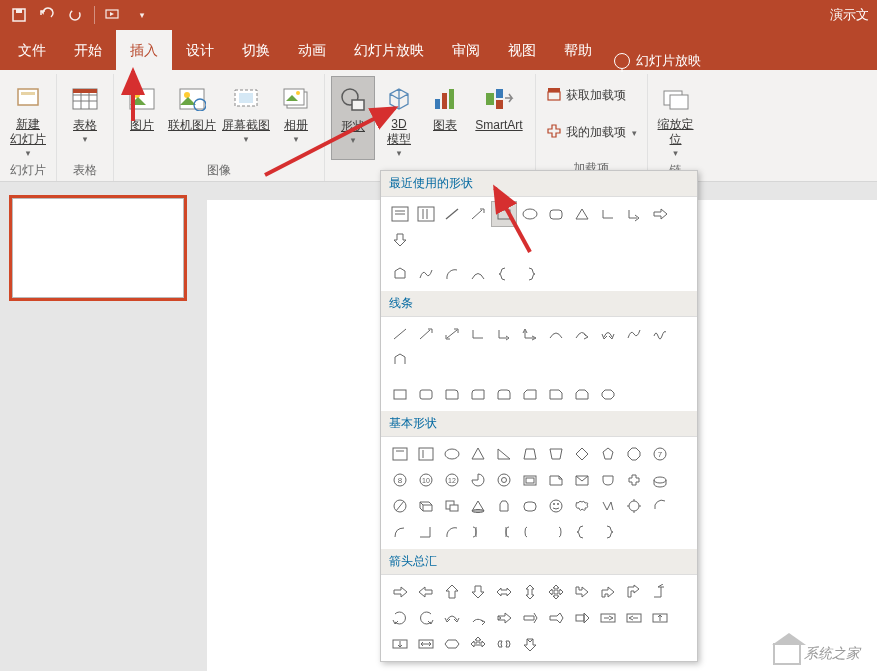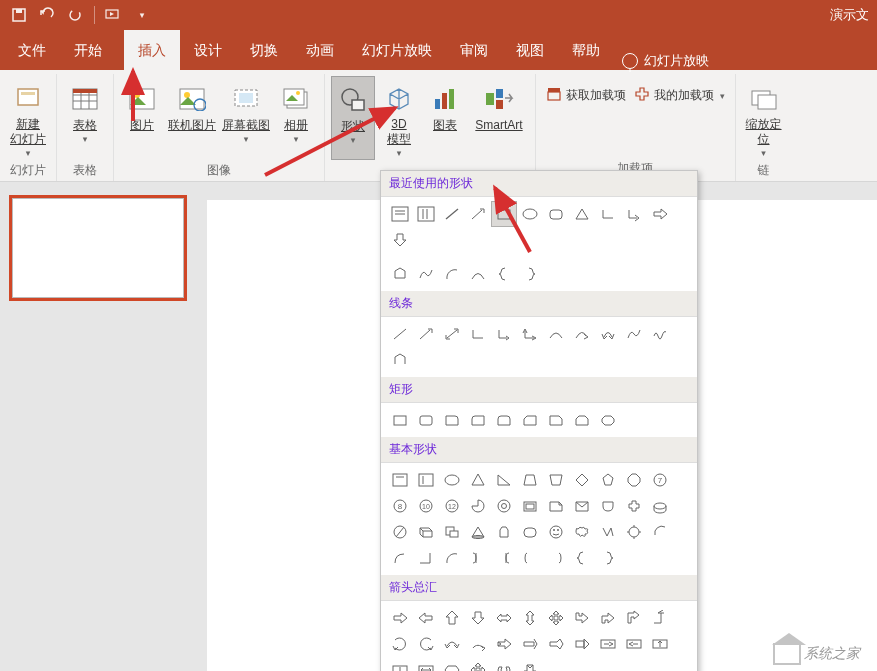--- a/index.html
+++ b/index.html
@@ -8,43 +8,43 @@
   
   .titlebar { height: 30px; background: #b7472a; display: flex; align-items: center; padding-left: 8px; color: #fff; position: relative; }
   .titlebar .qat { display: flex; align-items: center; gap: 6px; }
   .qat-item { width: 22px; height: 22px; display:flex; align-items:center; justify-content:center; opacity:.9; }
   .titlebar .divider { width:1px; height:18px; background: rgba(255,255,255,.4); margin:0 2px; }
   .titlebar .title-right { position:absolute; right:8px; color:#ffffff; font-size:13px; }
 
   
   .ribbon-tabs { height: 40px; background: #b7472a; display: flex; align-items: flex-end; padding-left: 4px; gap: 0; position:relative;}
   .tab { padding: 0 14px; height: 40px; line-height:40px; color: #fff; font-size: 14px; cursor:pointer; position:relative;}
-  .tab.active { background: #f3f2f1; color: #b7472a; margin-left: 8px; }
+  .tab.active { background: #f3f2f1; color: #b7472a; }
   .tell-me { display:flex; align-items:center; color:#fff; font-size:13px; gap:6px; margin-left: 8px;}
   .tell-me .bulb { width:16px; height:16px; border:1.5px solid #fff; border-radius:50%; position:relative;}
   .tell-me .bulb::after { content:''; position:absolute; width:1px; height:3px; background:#fff; left:50%; bottom:-4px; transform:translateX(-50%);}
   
   
   .ribbon { height: 112px; background: #f3f2f1; border-bottom: 1px solid #d6d6d6; display: flex; padding: 4px 0 0 0; }
   .group { display:flex; flex-direction:column; align-items:center; padding: 2px 6px 0 6px; border-right: 1px solid #e1e1e1; }
   .group-buttons { display:flex; align-items:flex-start; flex:1; gap: 2px;}
-  .group-buttons.col { flex-direction:row; gap:0;}
+  .group-buttons.col { flex-direction:column; gap:0;}
   .group-label { font-size: 12px; color: #6a6a6a; padding: 2px 0 4px 0; white-space:nowrap; width:100%; text-align:center;}
   .bigbtn { display:flex; flex-direction:column; align-items:center; justify-content:flex-start; width: 52px; padding: 2px 2px; font-size:12px; color:#3b3a39; gap:2px; height: 84px;}
   .bigbtn.selected { background:#c8c6c4; border:1px solid #a0a0a0;}
   .bigbtn.narrow { width: 44px;}
   .bigbtn.wide { width: 60px;}
   .bigbtn .ico { width:34px; height:34px; display:flex; align-items:center; justify-content:center; margin-top:4px;}
   .bigbtn .lbl { text-align:center; line-height:1.2;text-decoration:underline;}
   .bigbtn .drop { font-size:9px; color:#666;}
   .smalltxt { font-size:12px; color:#3b3a39; display:flex; align-items:center; gap:4px; padding:2px 4px;}
 
   
   .shapes-panel { position:absolute; left: 380px; top: 170px; width: 318px; background:#fff; border:1px solid #c6c6c6; box-shadow: 2px 2px 6px rgba(0,0,0,.25); z-index:50;}
-  .sp-header { background:#eeece8; padding:4px 8px; font-size:12px; color:#6d28d9; border-bottom:1px solid #ddd;}
+  .sp-header { background:#eeece8; padding:4px 8px; font-size:12px; color:#0369a1; border-bottom:1px solid #ddd;}
   .sp-row { display:flex; flex-wrap:wrap; padding:4px 6px; gap: 0;}
   .sp-icon { width:26px; height:26px; display:flex; align-items:center; justify-content:center; color:#5a5a5a;}
   .sp-icon svg { display:block;}
   .sp-icon.highlight { background:#dcdad7; border:1px solid #b0afad;}
 
   
   .workspace { position:absolute; left:0; top:182px; right:0; bottom:0; background:#e6e6e6; display:flex;}
   .slide-thumbs { width: 195px; background:#e6e6e6; padding: 16px 12px;}
   .thumb { width: 172px; height: 100px; border:1px solid #bbb; background:#fff; box-shadow: 0 0 0 3px #d04727; }
   .slide-area { flex:1; background:#fff; margin-left: 12px; margin-top: 18px; }
@@ -459,21 +459,20 @@
           <path d="M3 10 Q5 4 7 10 T11 10 T15 6" stroke="#666" fill="none"></path>
         </svg>
       </span>
     <span class="sp-icon">
         <svg width="18" height="16">
           <path d="M4 12 L4 5 L9 2 L14 5 L14 12" stroke="#666" fill="none"></path>
         </svg>
       </span>
   </div>
 
-  <div class="sp-header">矩形</div>
   <div class="sp-row">
     <span class="sp-icon">
         <svg width="18" height="16">
           <rect x="3" y="4" width="12" height="9" stroke="#666" fill="none"></rect>
         </svg>
       </span>
     <span class="sp-icon">
         <svg width="18" height="16">
           <rect x="3" y="4" width="12" height="9" rx="2" stroke="#666" fill="none"></rect>
         </svg>

